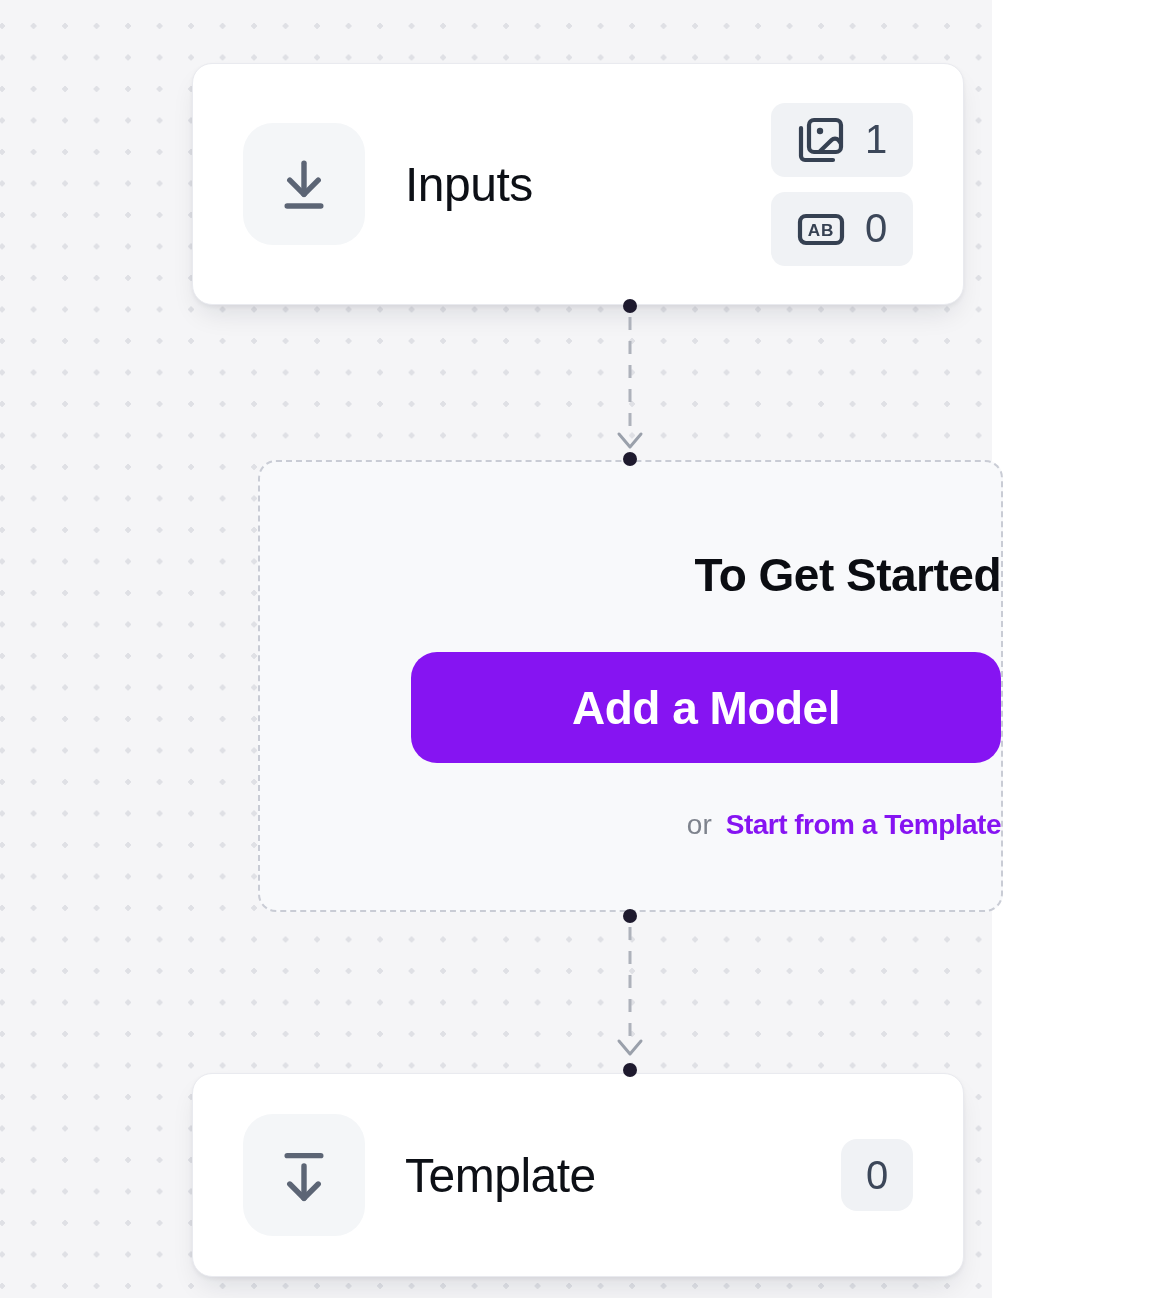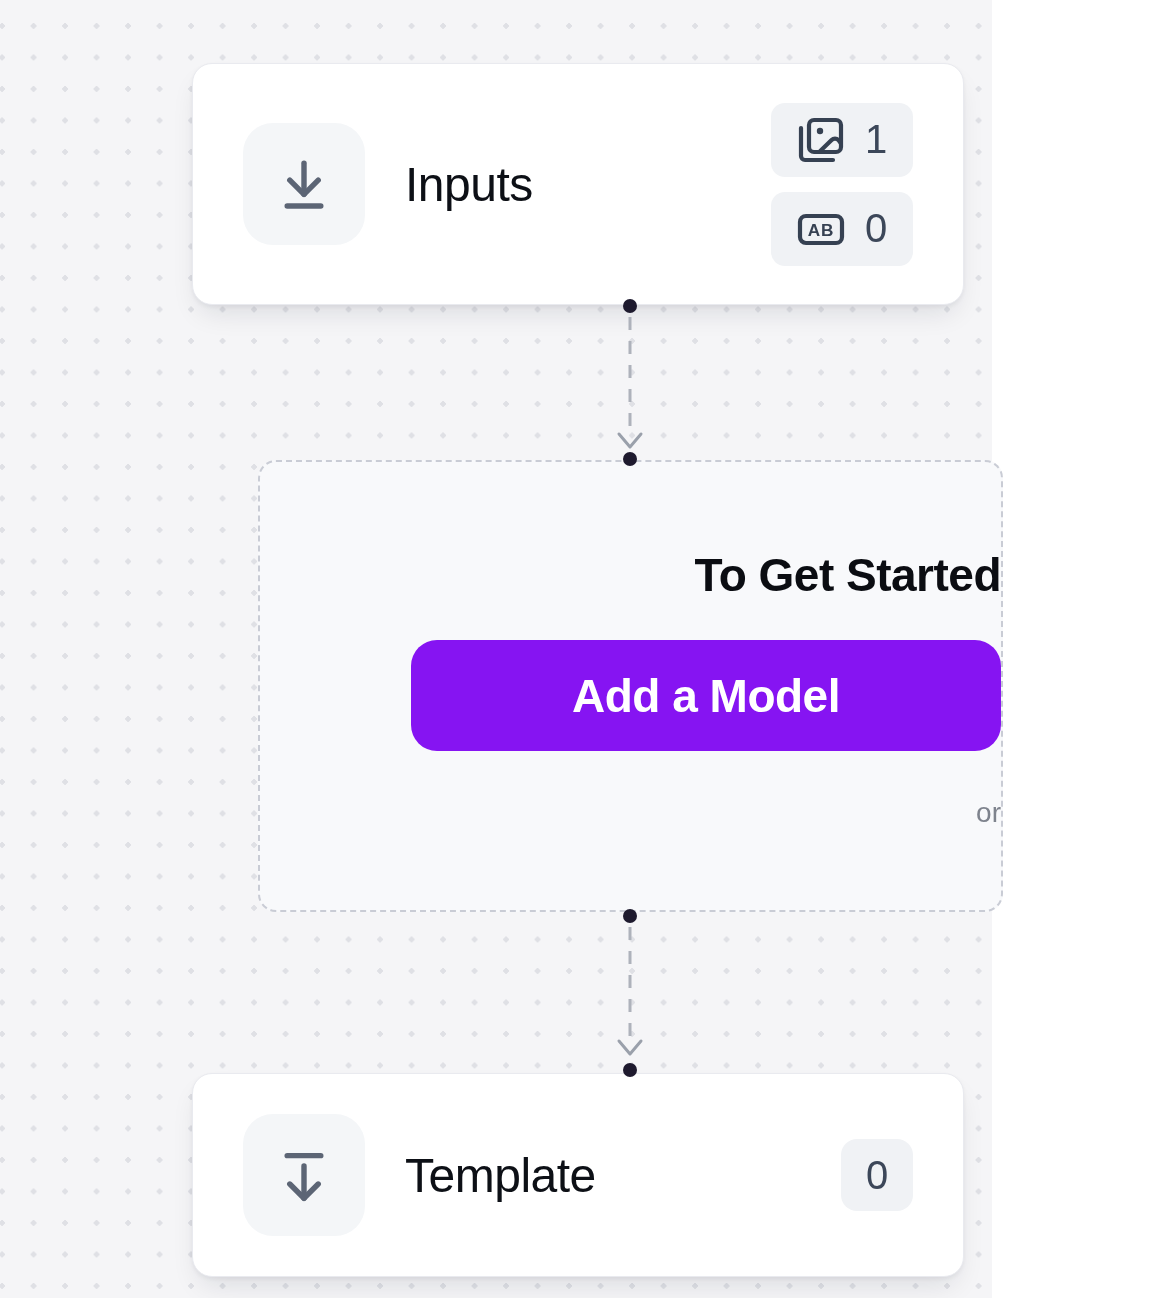--- a/index.html
+++ b/index.html
@@ -76,21 +76,21 @@
     z-index: 1;
   }
   .panel-title {
     margin-top: 86px;
     font-size: 46px;
     font-weight: 700;
     letter-spacing: -0.5px;
     color: #0b0d12;
   }
   .primary-btn {
-    margin-top: 38px;
+    margin-top: 50px;
     width: 590px; height: 111px;
     border: none; border-radius: 26px;
     background: var(--accent, #8614f2);
     color: #ffffff;
     font-family: inherit;
     font-size: 46px; font-weight: 700; letter-spacing: -0.5px;
     cursor: pointer;
     display: flex; align-items: center; justify-content: center;
   }
   .secondary-row {
@@ -145,20 +145,21 @@
     <line x1="22" y1="19" x2="22" y2="134" stroke="#aeb2bb" stroke-width="3" stroke-dasharray="13 11"></line>
     <path d="M11 136 L22 149 L33 136" fill="none" stroke="#9aa0ab" stroke-width="3" stroke-linecap="round" stroke-linejoin="round"></path>
     <circle cx="22" cy="161" r="7" fill="#1e1a2e"></circle>
   </svg>
 
   <div class="panel">
     <div class="panel-title">To Get Started</div>
     <button class="primary-btn">Add a Model</button>
     <div class="secondary-row">
       <span class="secondary-prefix">or</span>
+      <a class="secondary-link">Start from a Template</a>
     </div>
   </div>
 
   <svg class="connector connector-2" viewBox="0 0 44 172">
     <circle cx="22" cy="8" r="7" fill="#1e1a2e"></circle>
     <line x1="22" y1="19" x2="22" y2="132" stroke="#aeb2bb" stroke-width="3" stroke-dasharray="13 11"></line>
     <path d="M11 133 L22 146 L33 133" fill="none" stroke="#9aa0ab" stroke-width="3" stroke-linecap="round" stroke-linejoin="round"></path>
     <circle cx="22" cy="162" r="7" fill="#1e1a2e"></circle>
   </svg>
 

